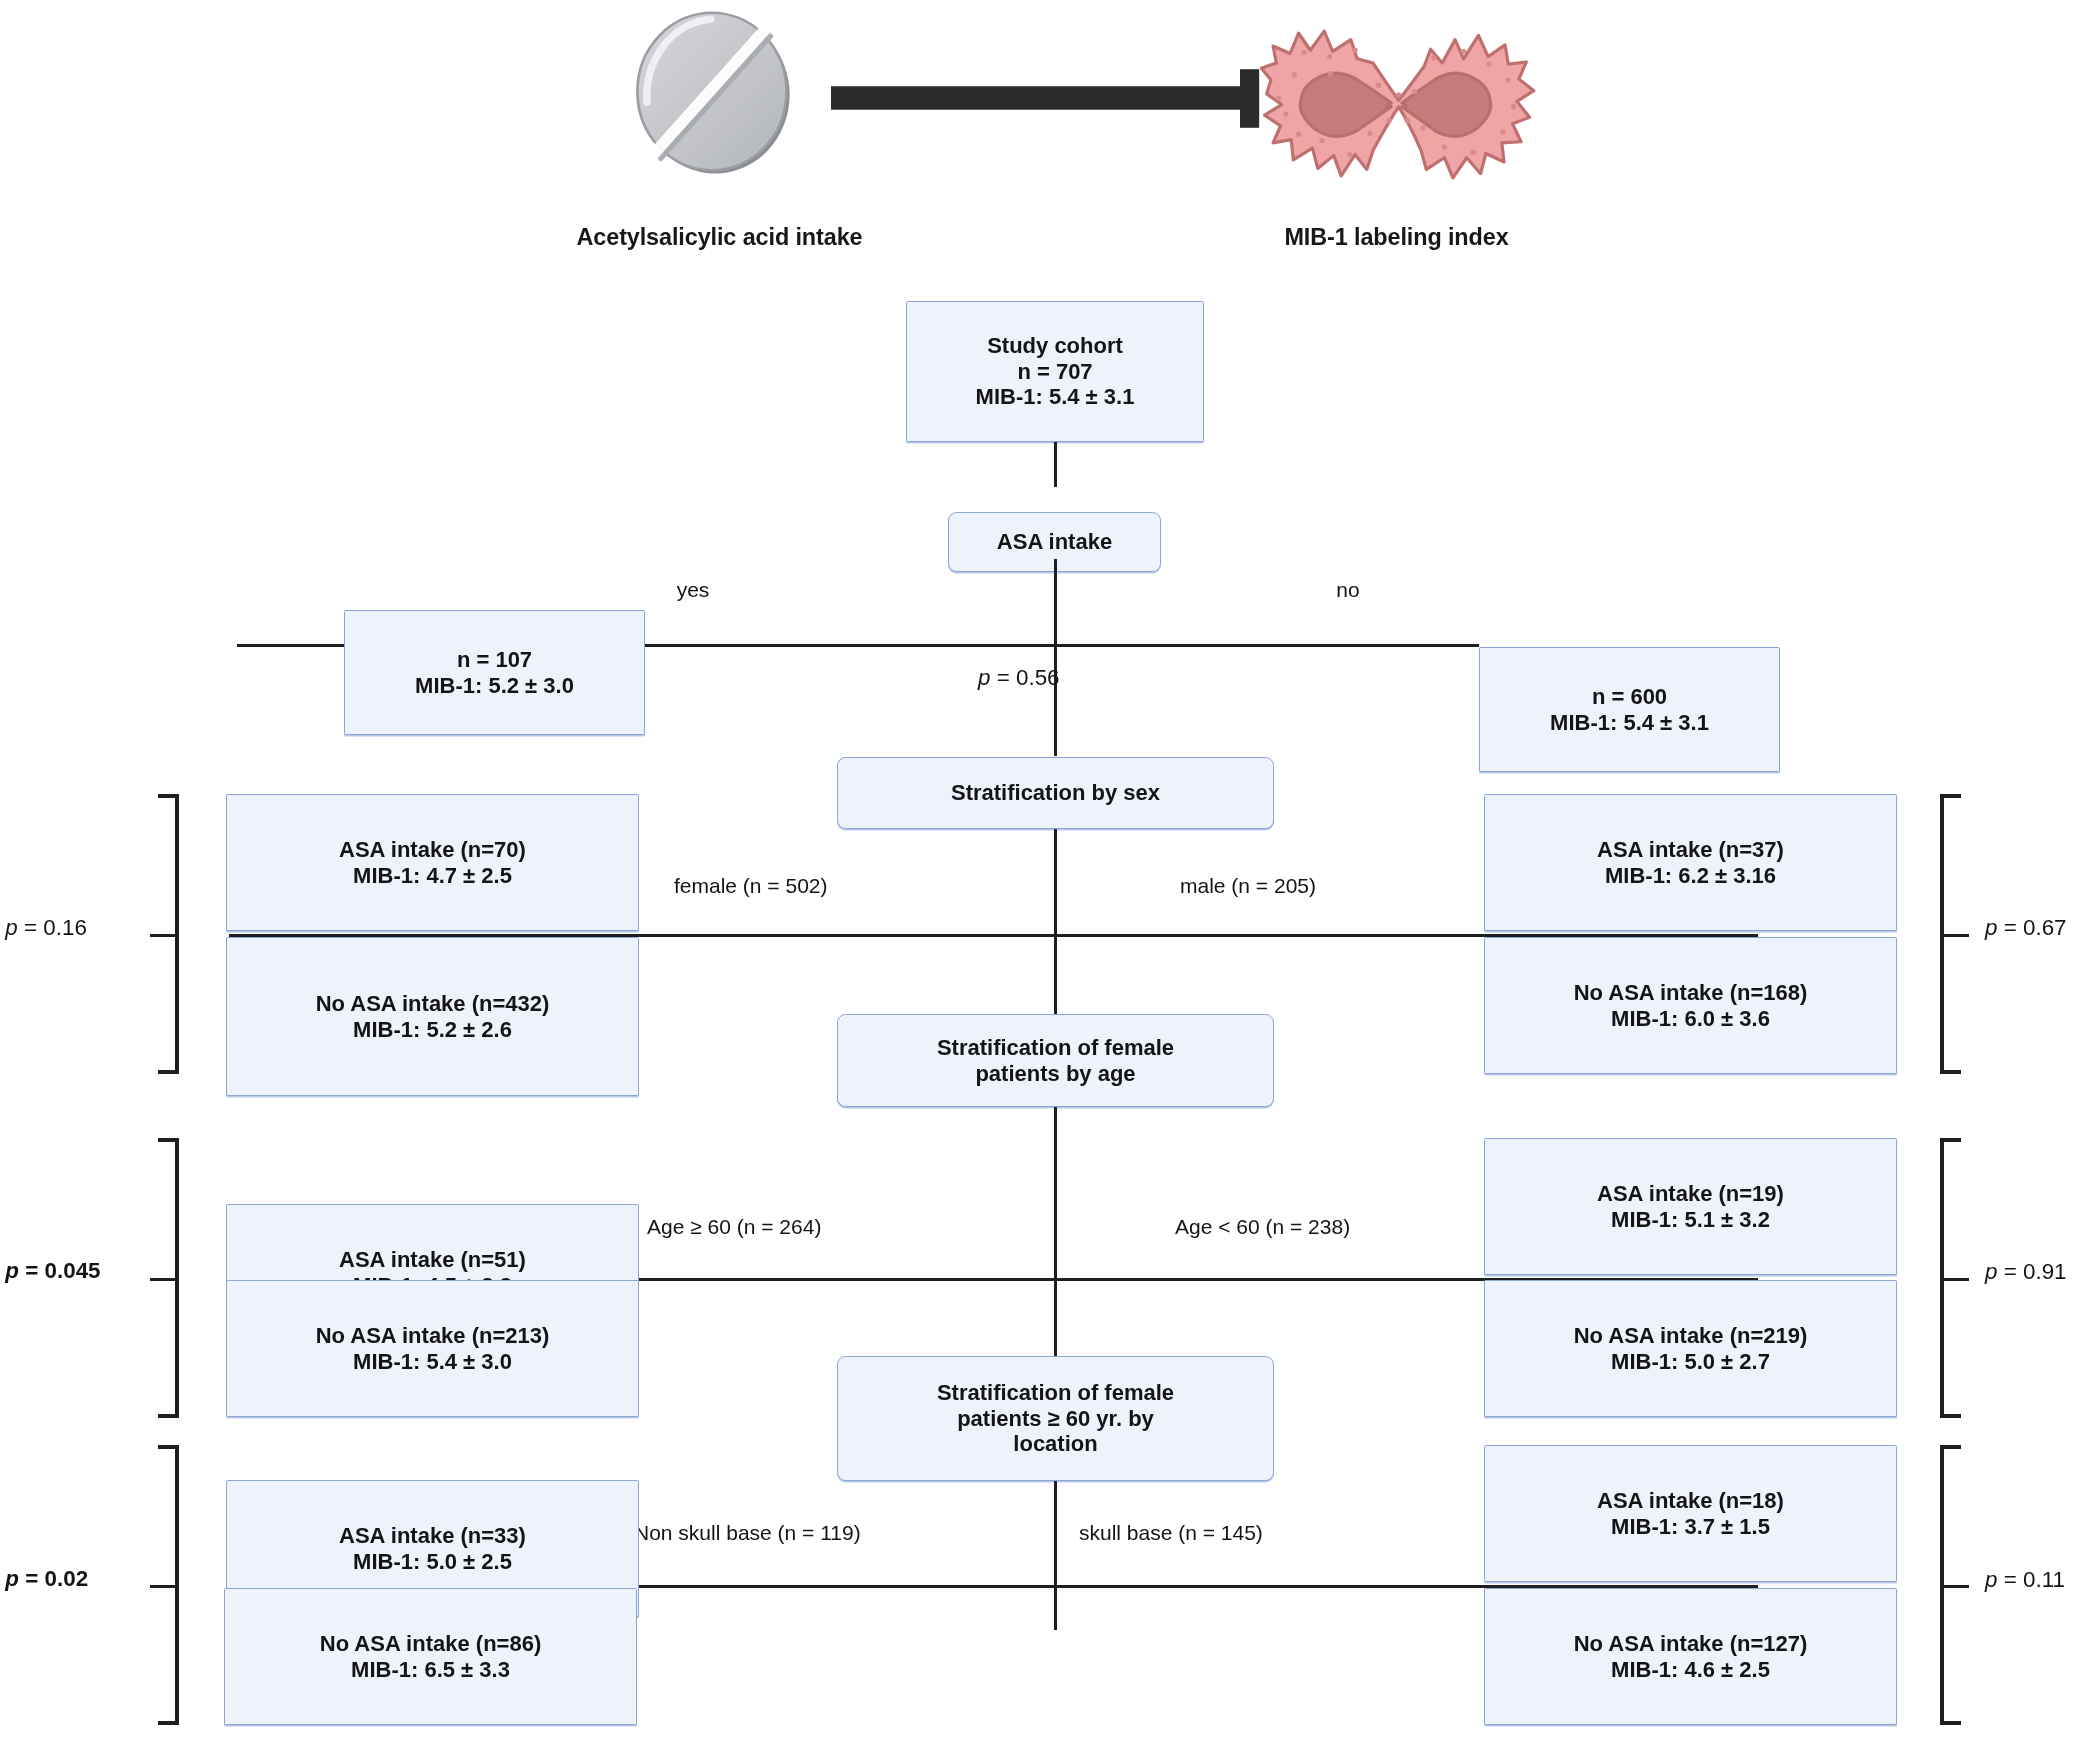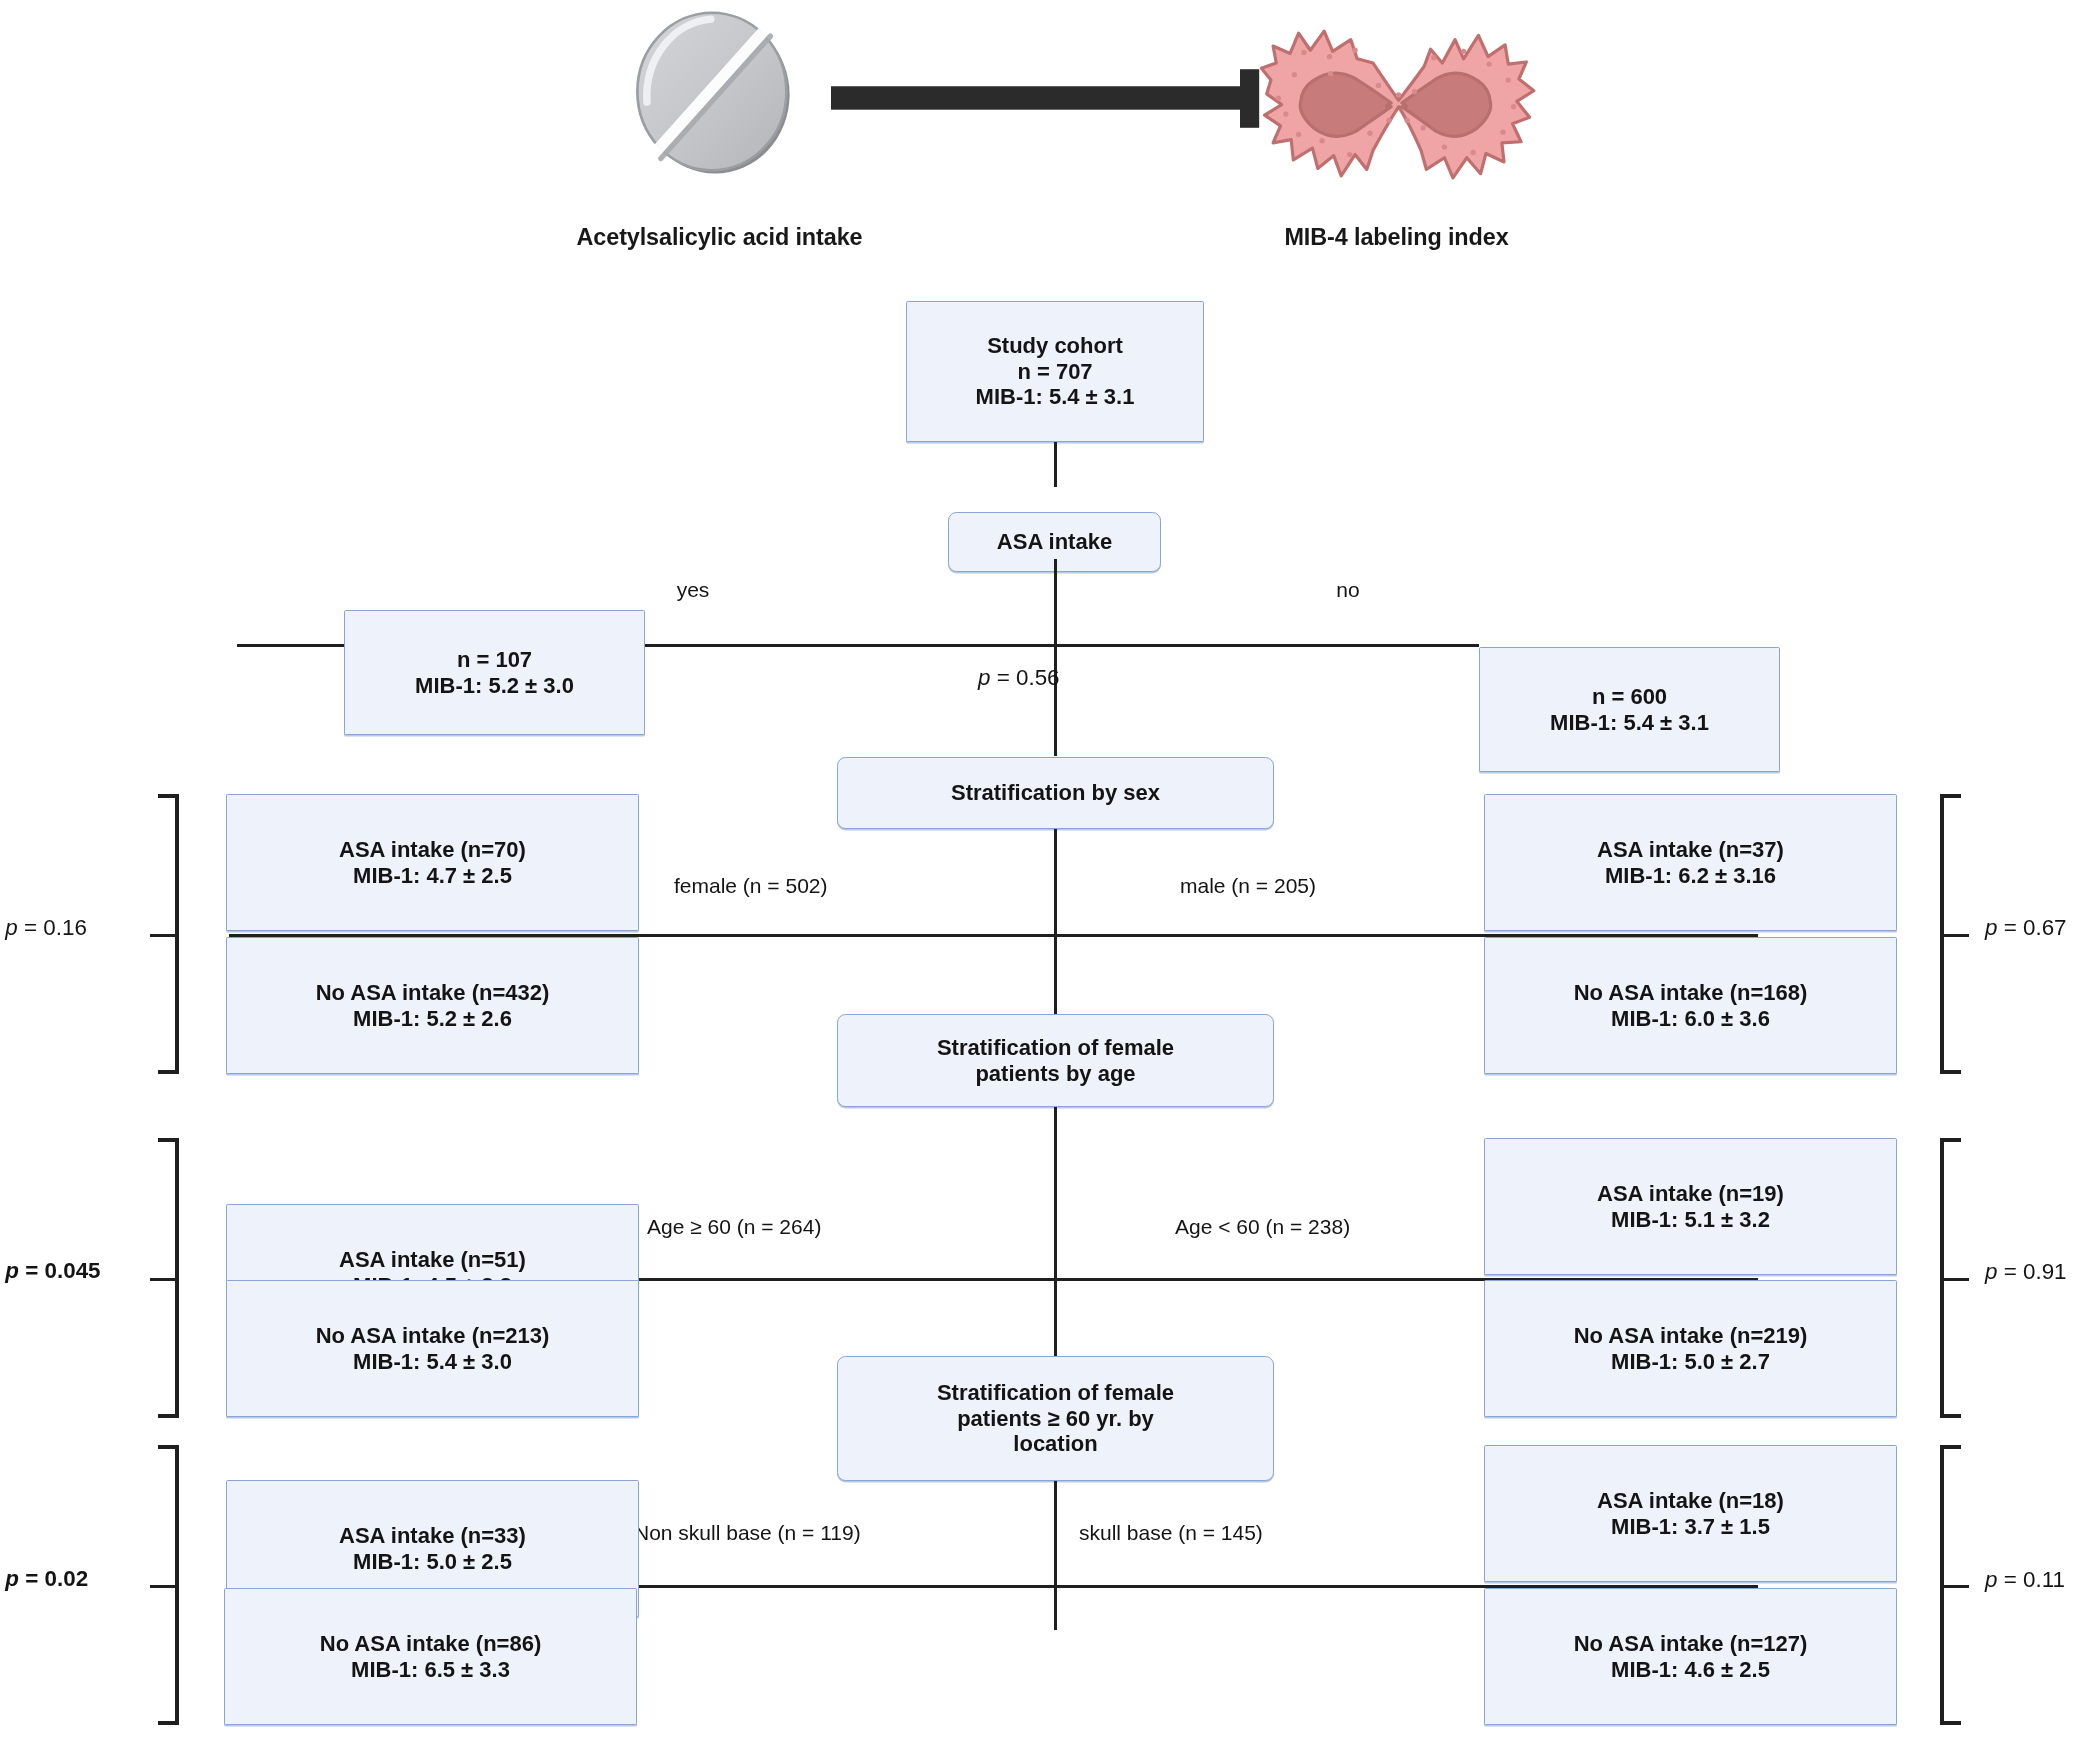--- a/index.html
+++ b/index.html
@@ -167,21 +167,21 @@
         <circle cx="466" cy="248" r="5"></circle>
           <circle cx="410" cy="286" r="5"></circle>
         <circle cx="356" cy="276" r="5"></circle>
           <circle cx="316" cy="240" r="5"></circle>
         <circle cx="286" cy="226" r="5"></circle>
       </g>
     </svg>
   </div>
 
   <div class="top-label" id="label-asa">Acetylsalicylic acid intake</div>
-  <div class="top-label" id="label-mib">MIB-4 labeling index</div>
+  <div class="top-label" id="label-mib">MIB-1 labeling index</div>
 </div>
 
 <div class="node" style="left:906px; top:301px; width:298px; height:141px;">
   <span class="ln">Study cohort</span>
   <span class="ln">n = 707</span>
   <span class="ln">MIB-1: 5.4 ± 3.1</span>
 </div>
 <div class="vline" style="left:1054px; top:442px; height:45px;"></div>
 
 <div class="node round" style="left:948px; top:512px; width:213px; height:60px;">
@@ -211,21 +211,21 @@
 <div class="vline" style="left:1054px; top:829px; height:258px;"></div>
 <div class="hline" style="left:229px; top:934px; width:1529px;"></div>
 
 <div class="edge-label" style="left:674px; top:874px;">female (n = 502)</div>
 <div class="edge-label" style="left:1180px; top:874px;">male (n = 205)</div>
 
 <div class="node" style="left:226px; top:794px; width:413px; height:137px;">
   <span class="ln">ASA intake (n=70)</span>
   <span class="ln">MIB-1: 4.7 ± 2.5</span>
 </div>
-<div class="node" style="left:226px; top:937px; width:413px; height:137px;">
+<div class="node" style="left:226px; top:937px; width:413px; height:159px;">
   <span class="ln">No ASA intake (n=432)</span>
   <span class="ln">MIB-1: 5.2 ± 2.6</span>
 </div>
 <div class="node" style="left:1484px; top:794px; width:413px; height:137px;">
   <span class="ln">ASA intake (n=37)</span>
   <span class="ln">MIB-1: 6.2 ± 3.16</span>
 </div>
 <div class="node" style="left:1484px; top:937px; width:413px; height:137px;">
   <span class="ln">No ASA intake (n=168)</span>
   <span class="ln">MIB-1: 6.0 ± 3.6</span>

